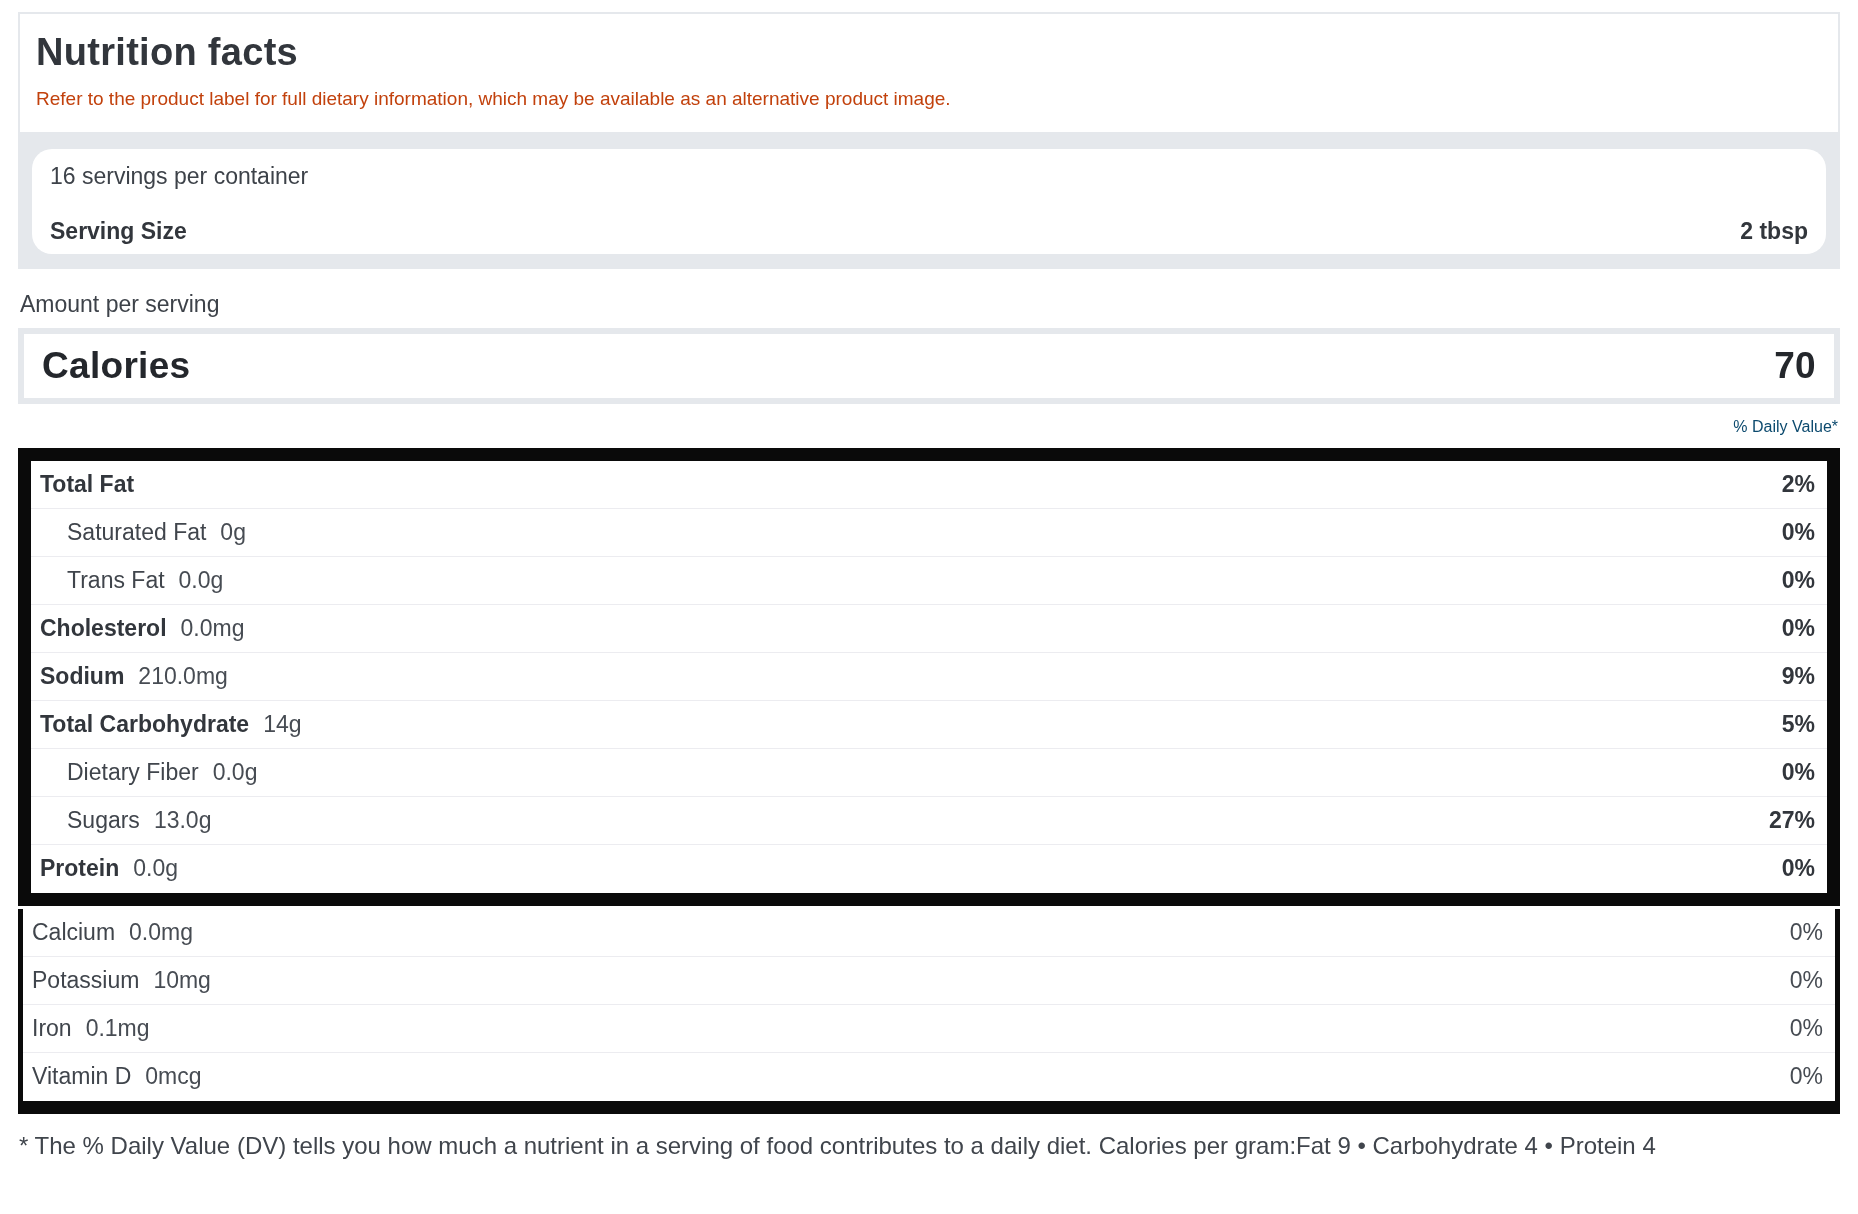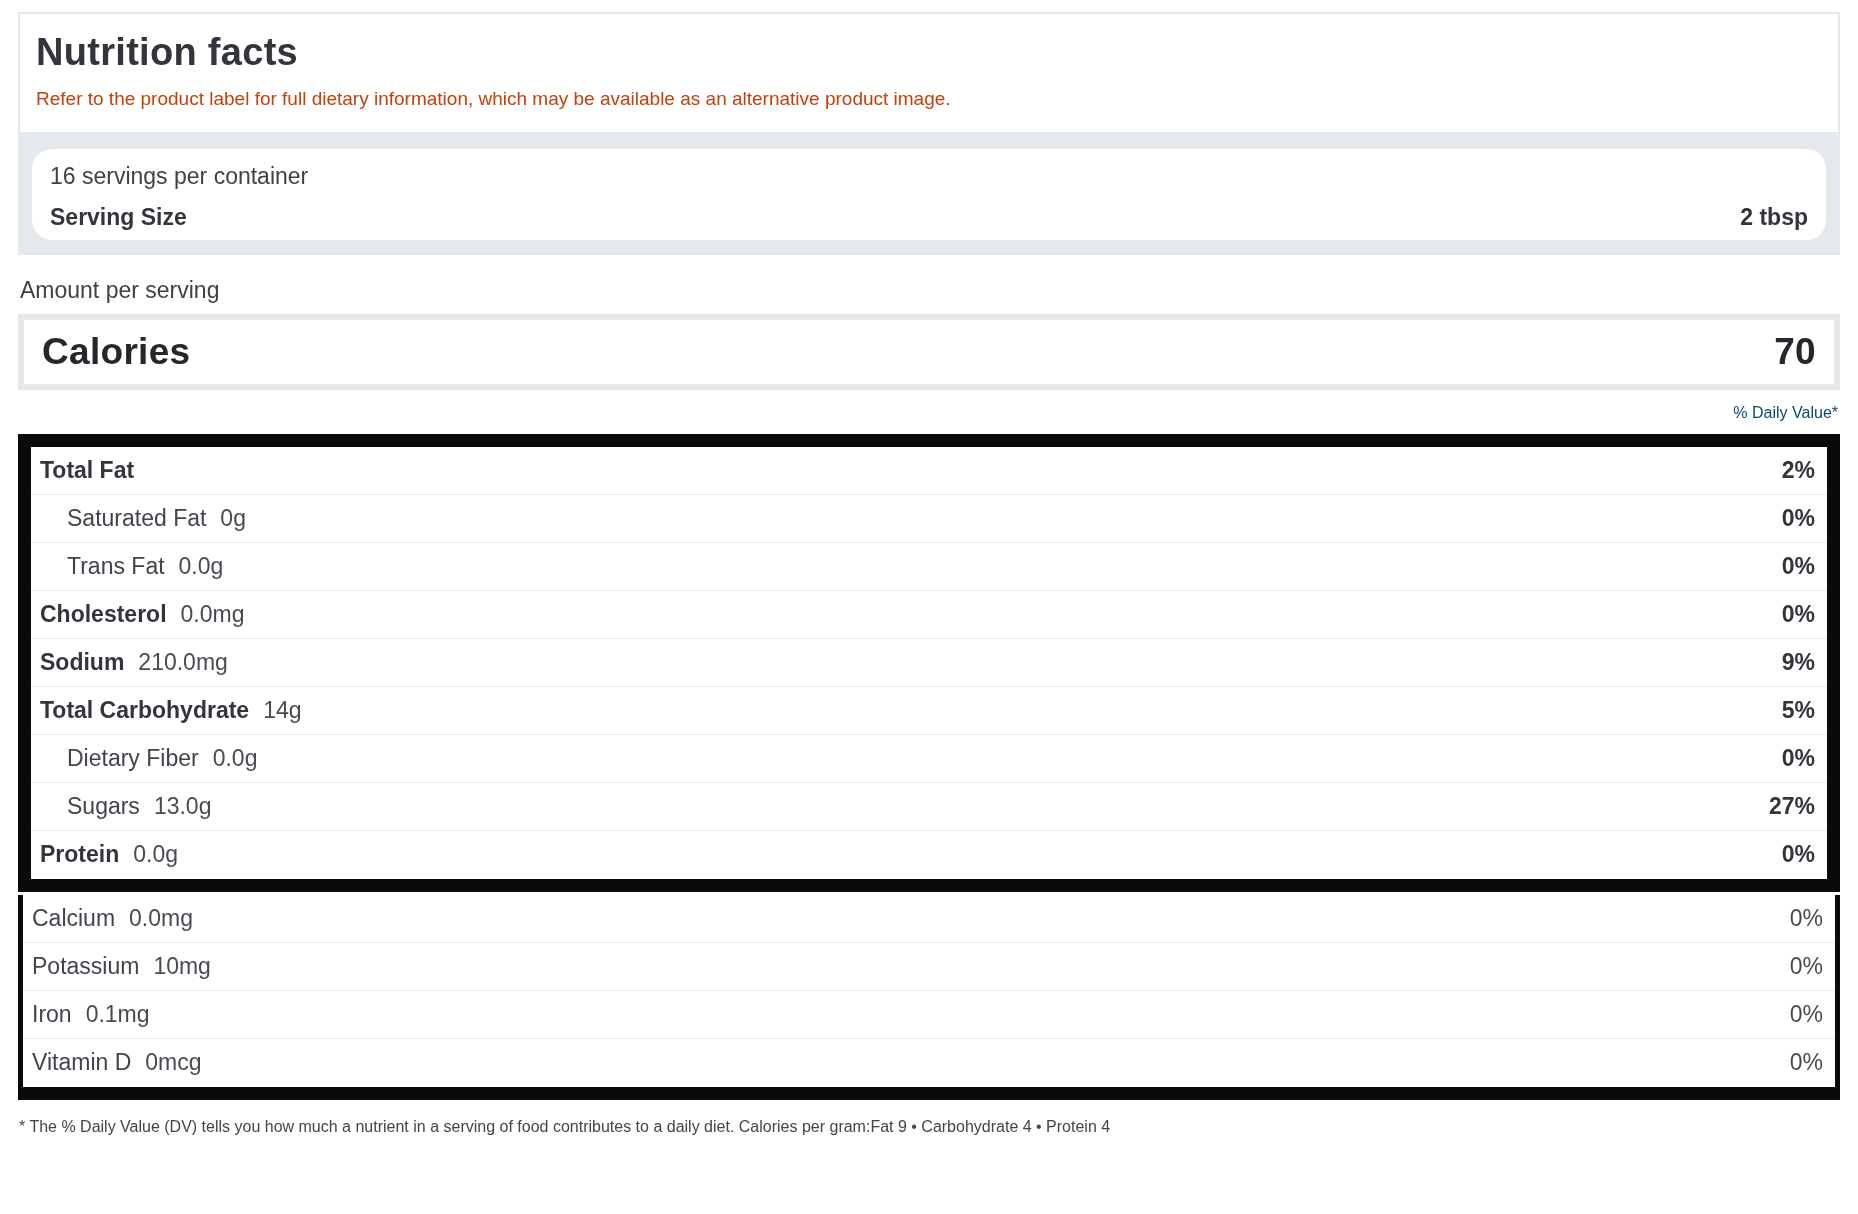--- a/index.html
+++ b/index.html
@@ -32,21 +32,21 @@
     font-size: 19px;
     color: #c2410c;
   }
 
   
   .serving-band { background: #e5e8ec; padding: 15px 14px; }
   .serving-card { background: #ffffff; padding: 14px 18px 9px 18px; border-radius: 20px; }
   .servings-line { font-size: 23px; color: #3d4249; }
   .serving-size-row {
     display: flex; justify-content: space-between; align-items: center;
-    margin-top: 14px; font-size: 23px; font-weight: 700; color: #32363c;
+    margin-top: 28px; font-size: 23px; font-weight: 700; color: #32363c;
   }
 
   
   .amount-label { font-size: 23px; margin: 22px 0 10px 2px; color: #3d4249; }
   .calories-card {
     border: 6px solid #e5e8ec;
     display: flex; justify-content: space-between; align-items: flex-end;
     padding: 11px 18px;
   }
   .calories-card .cal-label, .calories-card .cal-value {
@@ -71,21 +71,21 @@
   .row .label.bold { font-weight: 700; color: #32363c; }
   .row .amount { margin-left: 14px; color: #474c53; }
   .row .pct { margin-left: auto; color: #474c53; }
   .box.primary .pct { font-weight: 700; color: #32363c; }
   .box.secondary {
     border-width: 0 5px 13px 5px;
     margin-top: 3px;
   }
   .box.secondary .pct { font-weight: 400; }
 
-  .footnote { font-size: 16px; margin: 18px 0 0 1px; color: #40454c; }
+  .footnote { font-size: 24px; margin: 18px 0 0 1px; color: #40454c; }
 </style>
 </head>
 <body>
 
 <div class="page">
 
   <section class="title-card">
     <h1>Nutrition facts</h1>
     <p>Refer to the product label for full dietary information, which may be available as an alternative product image.</p>
   </section>

